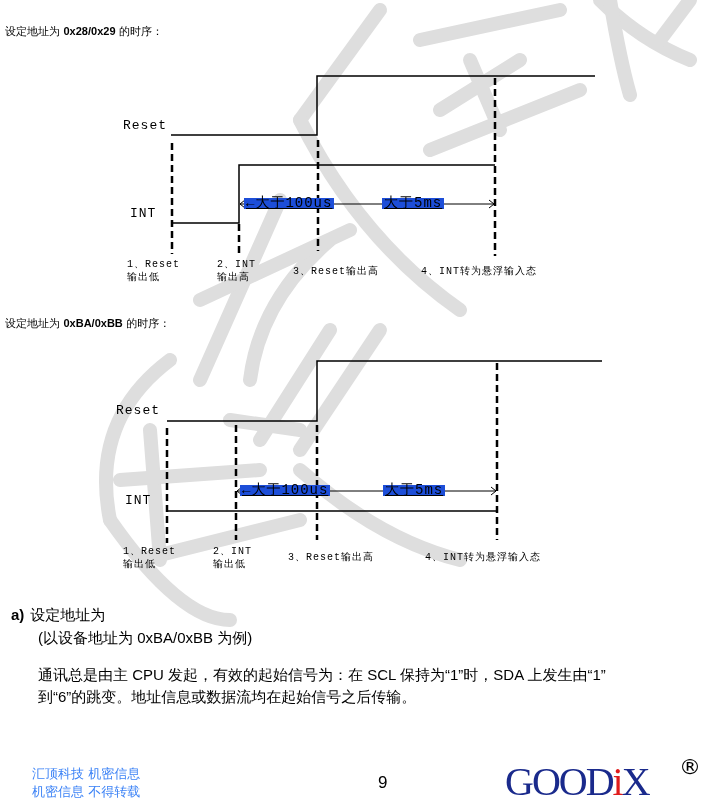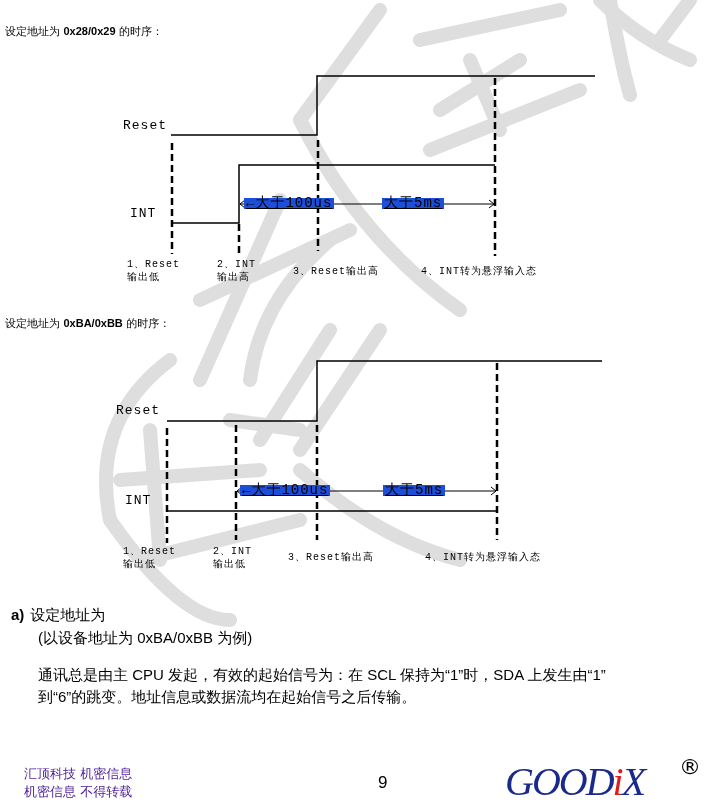--- a/index.html
+++ b/index.html
@@ -12,23 +12,23 @@
   .diagram svg { position:absolute; left:0; top:0; }
   .sig-label { position:absolute; font-size:13px; letter-spacing:1px; font-family:"Liberation Mono","DejaVu Sans Mono",monospace; }
   .step-label { position:absolute; font-size:10px; letter-spacing:1px; line-height:13px; white-space:nowrap;
                 font-family:"Liberation Mono","DejaVu Sans Mono",monospace; }
   .step-label.left { text-align:right;margin-left:8px; }
   .timing-label { position:absolute; font-size:14px; letter-spacing:1px; background:#1d4ed8; padding:0 2px; white-space:nowrap;
                   font-family:"Liberation Mono","DejaVu Sans Mono",monospace; line-height:11px;text-decoration:underline; }
   .section-title { position:absolute; left:11px; top:606px; font-size:15px; }
   .section-title .mark { font-family:"Liberation Sans",sans-serif; font-weight:bold; margin-right:6px; }
   .para { position:absolute; left:6px; font-size:15px; line-height:22px; white-space:nowrap; font-family:"Liberation Sans",sans-serif;margin-left:32px; }
-  .footer-note { position:absolute; left:24px; top:765px; font-size:13px; line-height:18px; color:#4c1d95; }
+  .footer-note { position:absolute; left:32px; top:765px; font-size:13px; line-height:18px; color:#3b82f6; }
   .page-number { position:absolute; left:378px; top:773px; font-size:17px; font-family:"Liberation Sans",sans-serif; }
-  .logo { position:absolute; left:505px; top:758px; font-family:"Liberation Serif",serif; font-style:italic; font-size:40px;
+  .logo { position:absolute; left:505px; top:758px; font-family:"Liberation Serif",serif; font-size:40px;
           color:#1a2a8c; letter-spacing:-2px; white-space:nowrap; }
   .logo .i { color:#e01b1b; }
   .reg { position:absolute; left:679px; top:754px; font-size:22px; font-family:"DejaVu Sans",sans-serif; }
 </style>
 </head>
 <body>
 
 <svg class="watermark" viewBox="0 0 719 809" width="719" height="809">
   <g stroke="#dedede" stroke-width="14" fill="none" stroke-linecap="round">
     <path d="M420 40 L560 10"></path>

